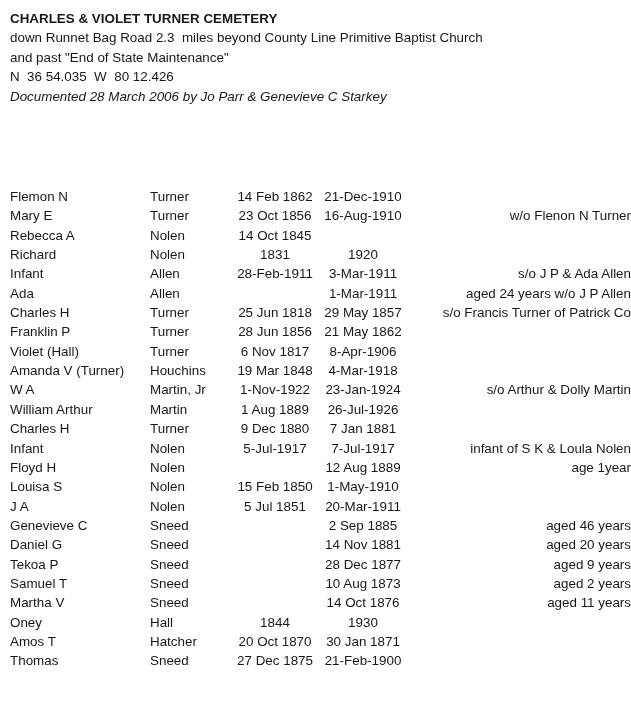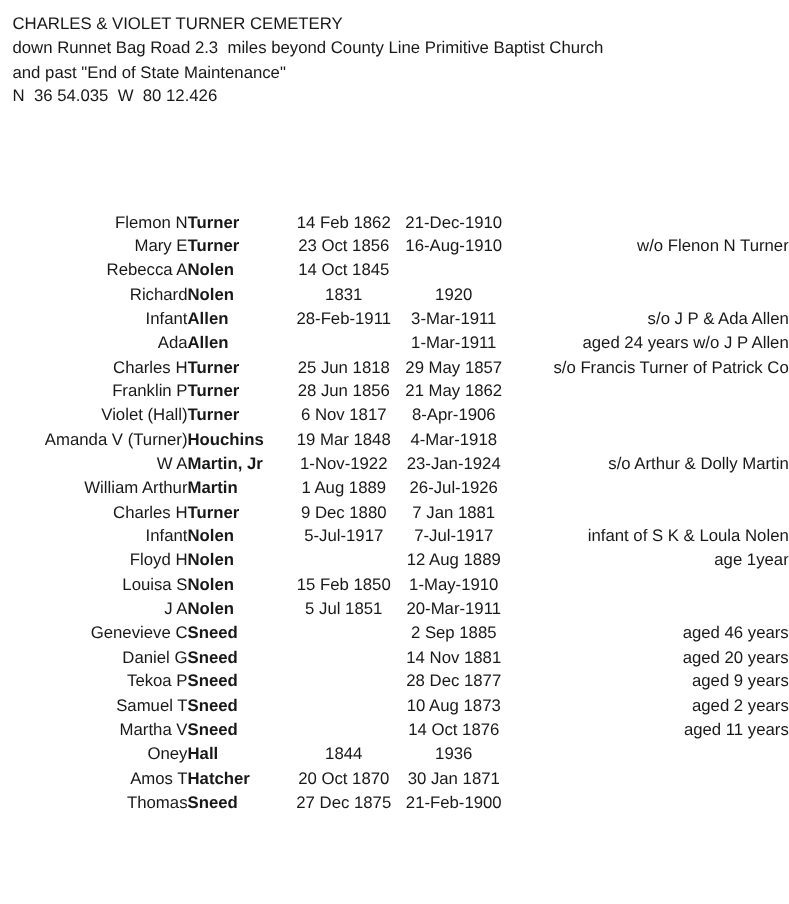--- a/index.html
+++ b/index.html
@@ -17,55 +17,56 @@
   }
   .doc {
     padding: 9px 0 0 10px;
   }
   .hdr-line {
     margin: 0;
     line-height: 19.4px;
     white-space: pre;
   }
   .hdr-title {
-    font-weight: 400;
+    font-weight: 700;
   }
   .hdr-documented {
     font-style: italic;
   }
   table.cemetery {
     margin-top: 81px;
     border-collapse: collapse;
     table-layout: fixed;
     width: 621px;
   }
   table.cemetery td {
     padding: 0;
     line-height: 19.35px;
     height: 19.35px;
     vertical-align: top;
     white-space: pre;
     overflow: hidden;
   }
-  td.c-name    { width: 140px; text-align: right; }
-  td.c-surname { width: 83px;  text-align: left; font-weight: 700; }
+  td.c-name    { width: 140px; text-align: left; }
+  td.c-surname { width: 83px;  text-align: left; font-weight: 400; }
   td.c-birth   { width: 84px;  text-align: center; margin-left: 28px; }
   td.c-death   { width: 92px;  text-align: center; }
   td.c-notes   { text-align: right; padding-left: 4px; }
 </style>
 </head>
 <body>
 
 <div class="doc">
 
   <div>
     <p class="hdr-line hdr-title">CHARLES &amp; VIOLET TURNER CEMETERY</p>
     <p class="hdr-line">down Runnet Bag Road 2.3  miles beyond County Line Primitive Baptist Church</p>
     <p class="hdr-line">and past "End of State Maintenance"</p>
     <p class="hdr-line">N  36 54.035  W  80 12.426</p>
+    <p class="hdr-line hdr-documented">Documented 28 March 2006 by Jo Parr &amp; Genevieve C Starkey</p>
   </div>
 
   <table class="cemetery">
     <tbody>
         <tr>
           <td class="c-name">Flemon N</td>
           <td class="c-surname">Turner</td>
           <td class="c-birth">14 Feb 1862</td>
           <td class="c-death">21-Dec-1910</td>
           <td class="c-notes"></td>
@@ -214,21 +215,21 @@
           <td class="c-name">Martha V</td>
           <td class="c-surname">Sneed</td>
           <td class="c-birth"></td>
           <td class="c-death">14 Oct 1876</td>
           <td class="c-notes">aged 11 years</td>
         </tr>
         <tr>
           <td class="c-name">Oney</td>
           <td class="c-surname">Hall</td>
           <td class="c-birth">1844</td>
-          <td class="c-death">1936</td>
+          <td class="c-death">1930</td>
           <td class="c-notes"></td>
         </tr>
         <tr>
           <td class="c-name">Amos T</td>
           <td class="c-surname">Hatcher</td>
           <td class="c-birth">20 Oct 1870</td>
           <td class="c-death">30 Jan 1871</td>
           <td class="c-notes"></td>
         </tr>
         <tr>

